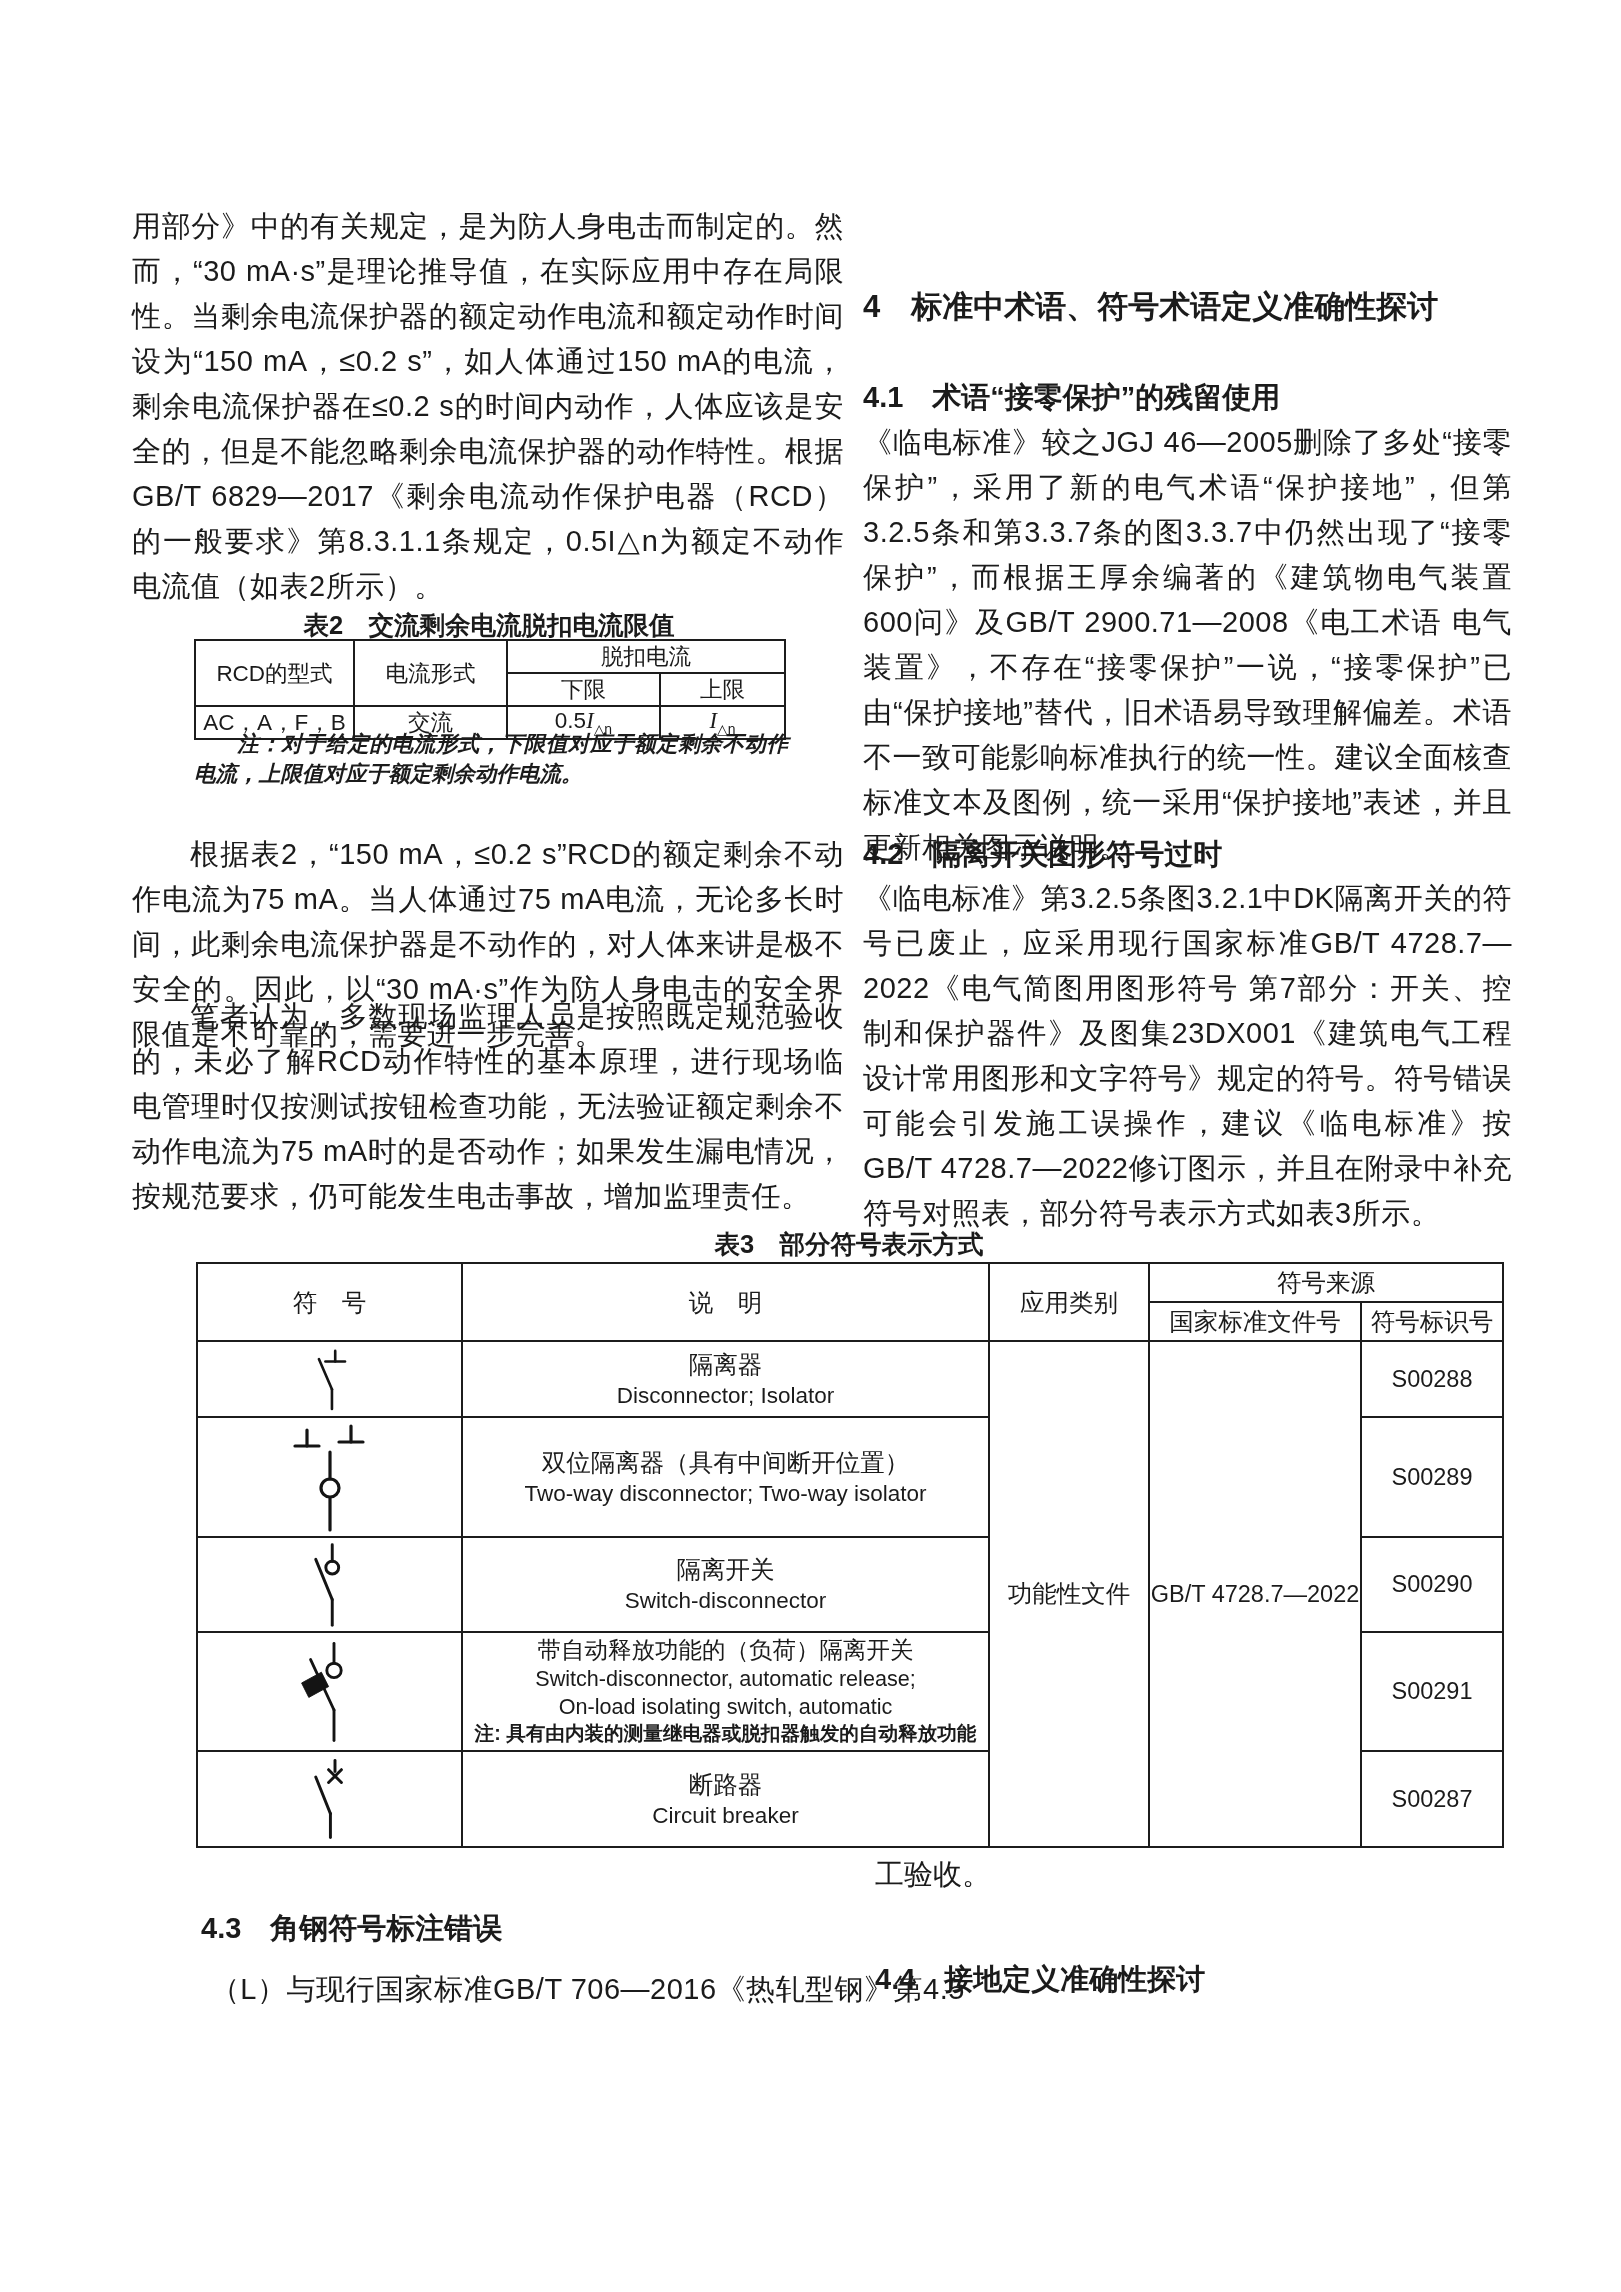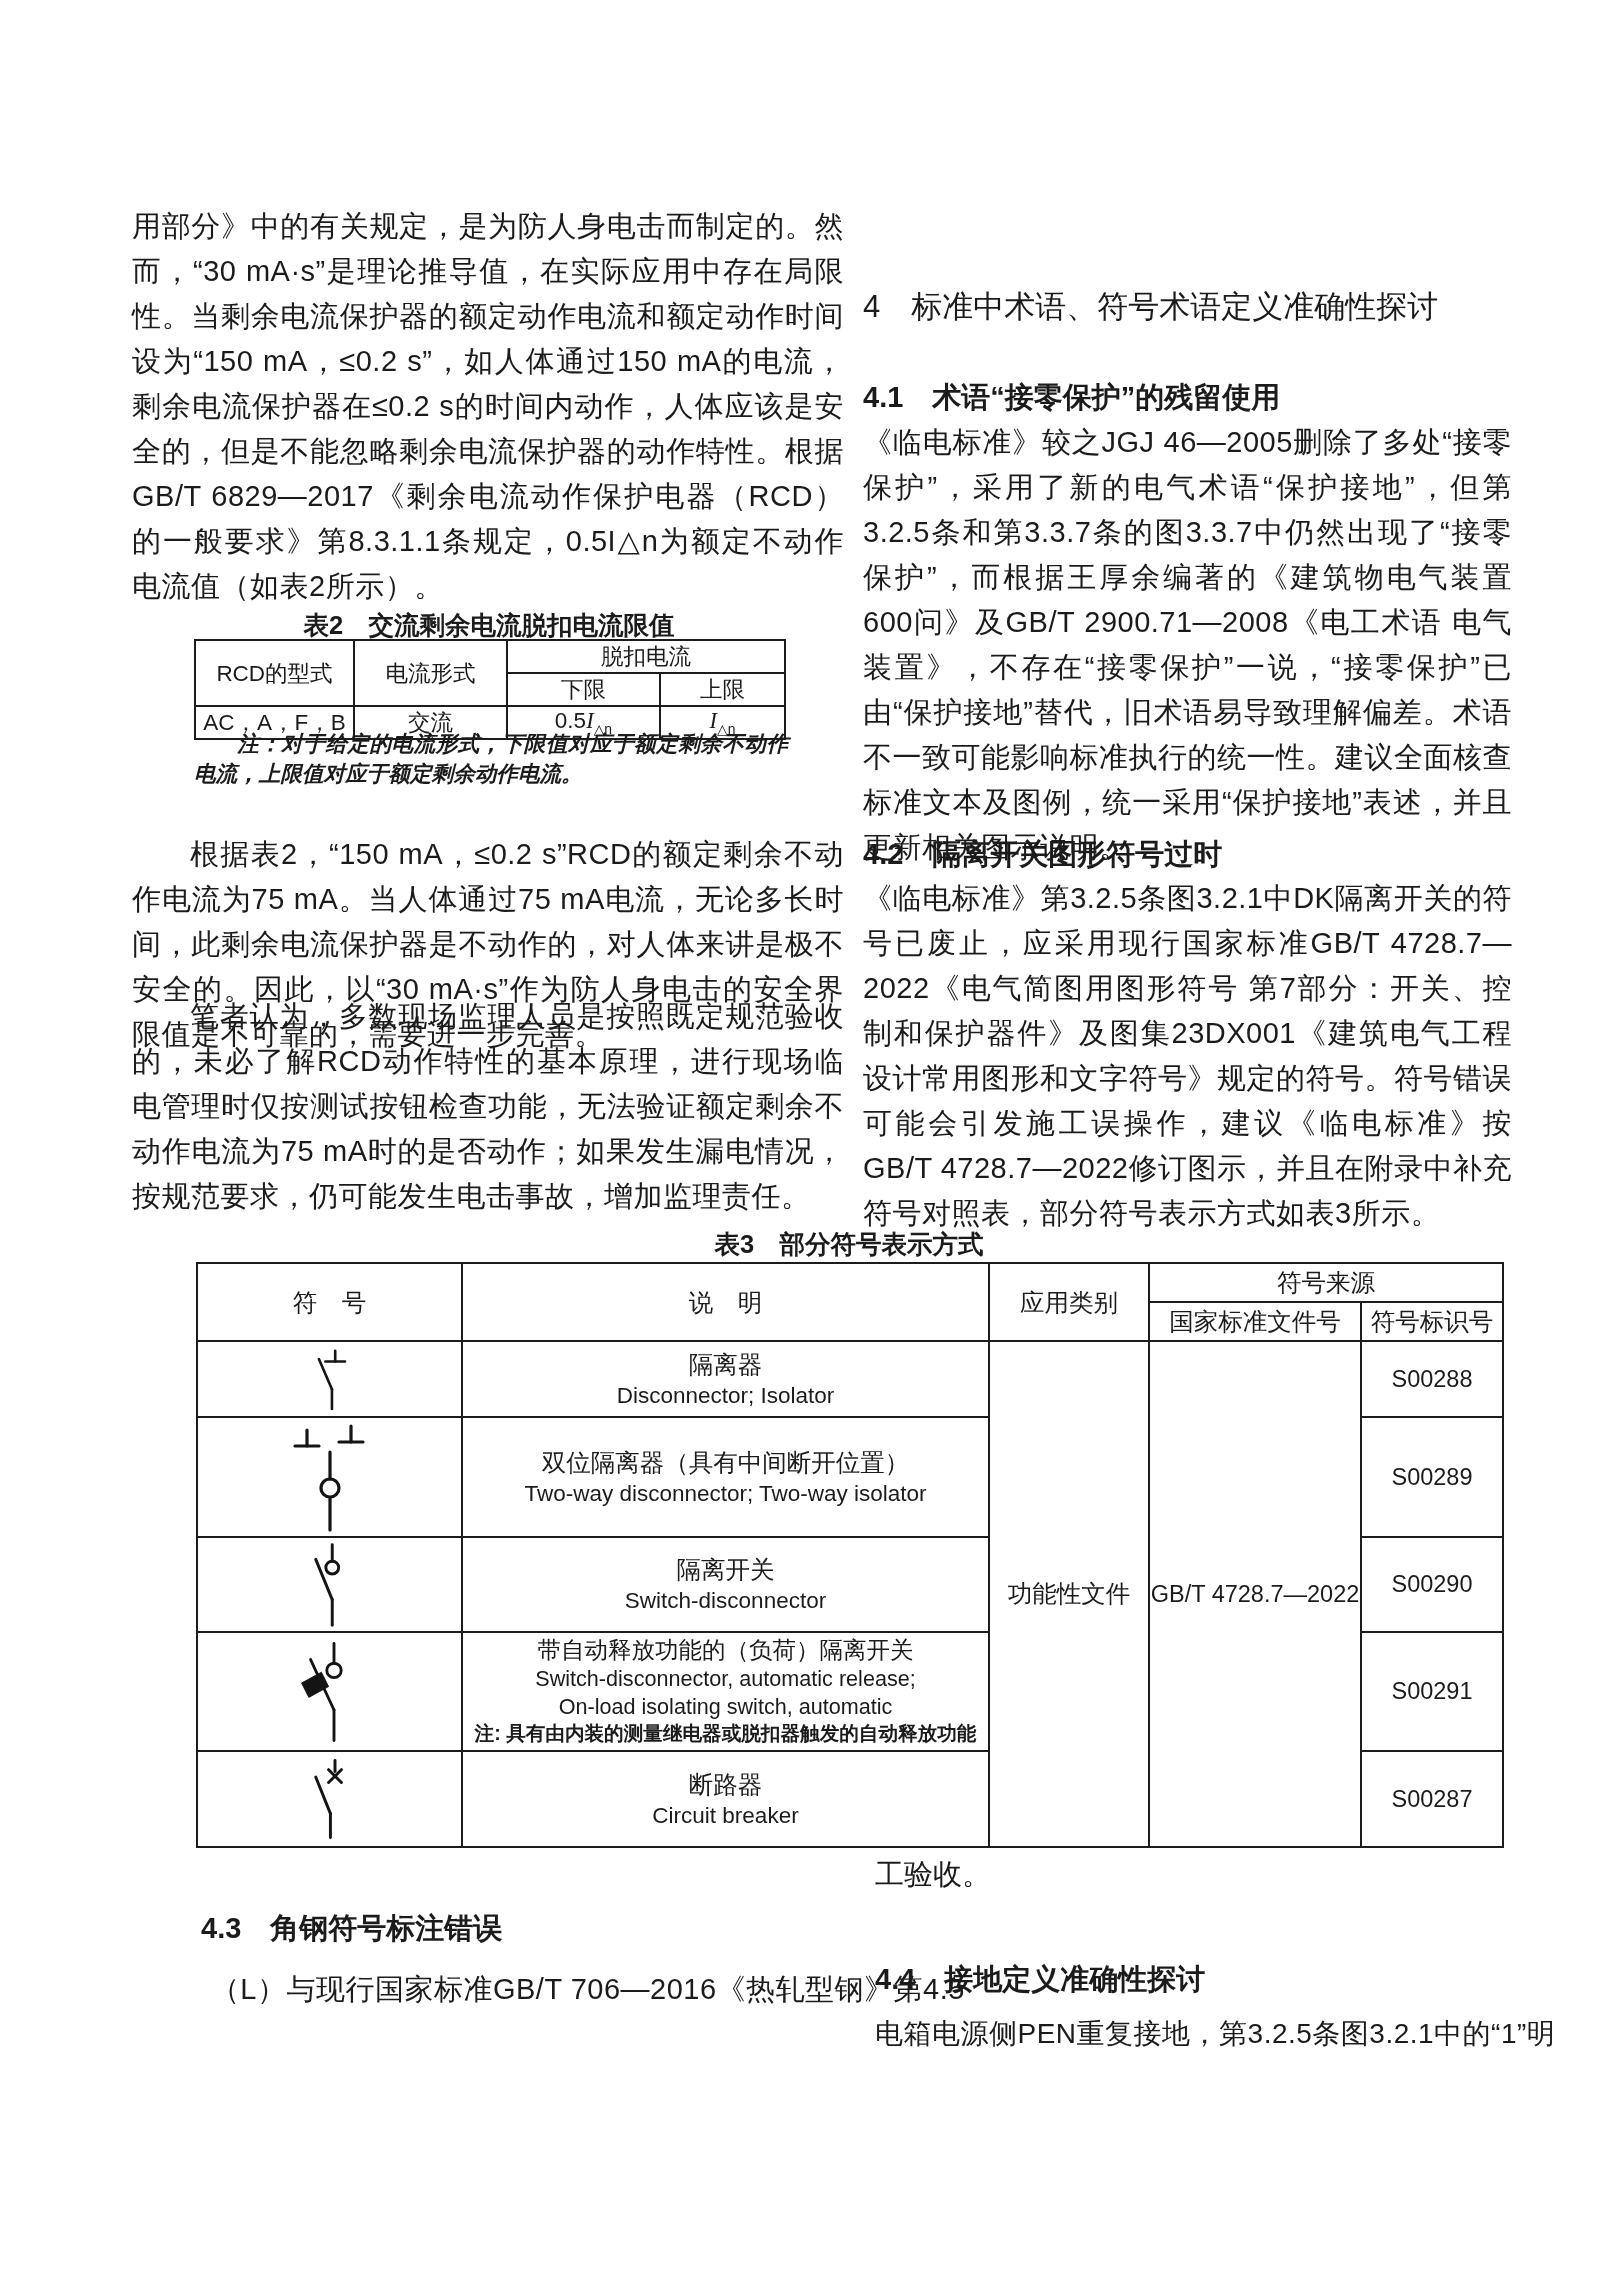--- a/index.html
+++ b/index.html
@@ -4,21 +4,21 @@
 <style>
   html,body { margin:0; padding:0; }
   body {
     width:1621px; height:2293px; position:relative; background:#ffffff;
     font-family:"Liberation Sans","DejaVu Sans",sans-serif; color:#1b1b1b;
     overflow:hidden;
   }
   .abs { position:absolute; margin:0; }
   .para { font-size:29px; line-height:45px; text-align:justify; letter-spacing:0.5px; }
   .indent { text-indent:2em; }
-  .h-sec  { font-weight:normal; font-size:31px; }
+  .h-sec  { font-weight:bold; font-size:31px; }
   .h-sub  { font-weight:bold; font-size:29px; }
   .tbl-title { font-weight:bold; font-size:25.5px; text-align:center; }
   table { border-collapse:collapse; table-layout:fixed; }
   td,th { border:2px solid #1c1c1c; text-align:center; vertical-align:middle; padding:0; font-weight:normal; }
   .t2 th, .t2 td { font-size:22.5px; }
   .t2 i { font-family:"Liberation Serif",serif; }
   sub { font-size:0.62em; }
   .t2note {
     font-size:21.6px; line-height:30px; text-align:justify; text-indent:2em;
     font-family:"Liberation Serif","DejaVu Serif",serif; font-style:italic; font-weight:bold;
@@ -208,15 +208,14 @@
 
 <h3 class="abs h-sub" style="left:201px; top:1909px; width:725px;">4.3　角钢符号标注错误</h3>
 
 <div class="abs line-block p43" style="left:201px; top:1960px; width:745px;">
   <div style="text-indent:9.8px;">（L）与现行国家标准GB/T 706—2016《热轧型钢》第4.5</div>
 </div>
 
 <h3 class="abs h-sub" style="left:875px; top:1960px; width:667px;">4.4　接地定义准确性探讨</h3>
 
 <div class="abs line-block p44" style="left:875px; top:2007px; width:706px;">
-  <div>电箱电源侧PEN重复接地，第3.2.5条图3.2.1中的“1”明</div>
 </div>
 
 
 </body></html>

